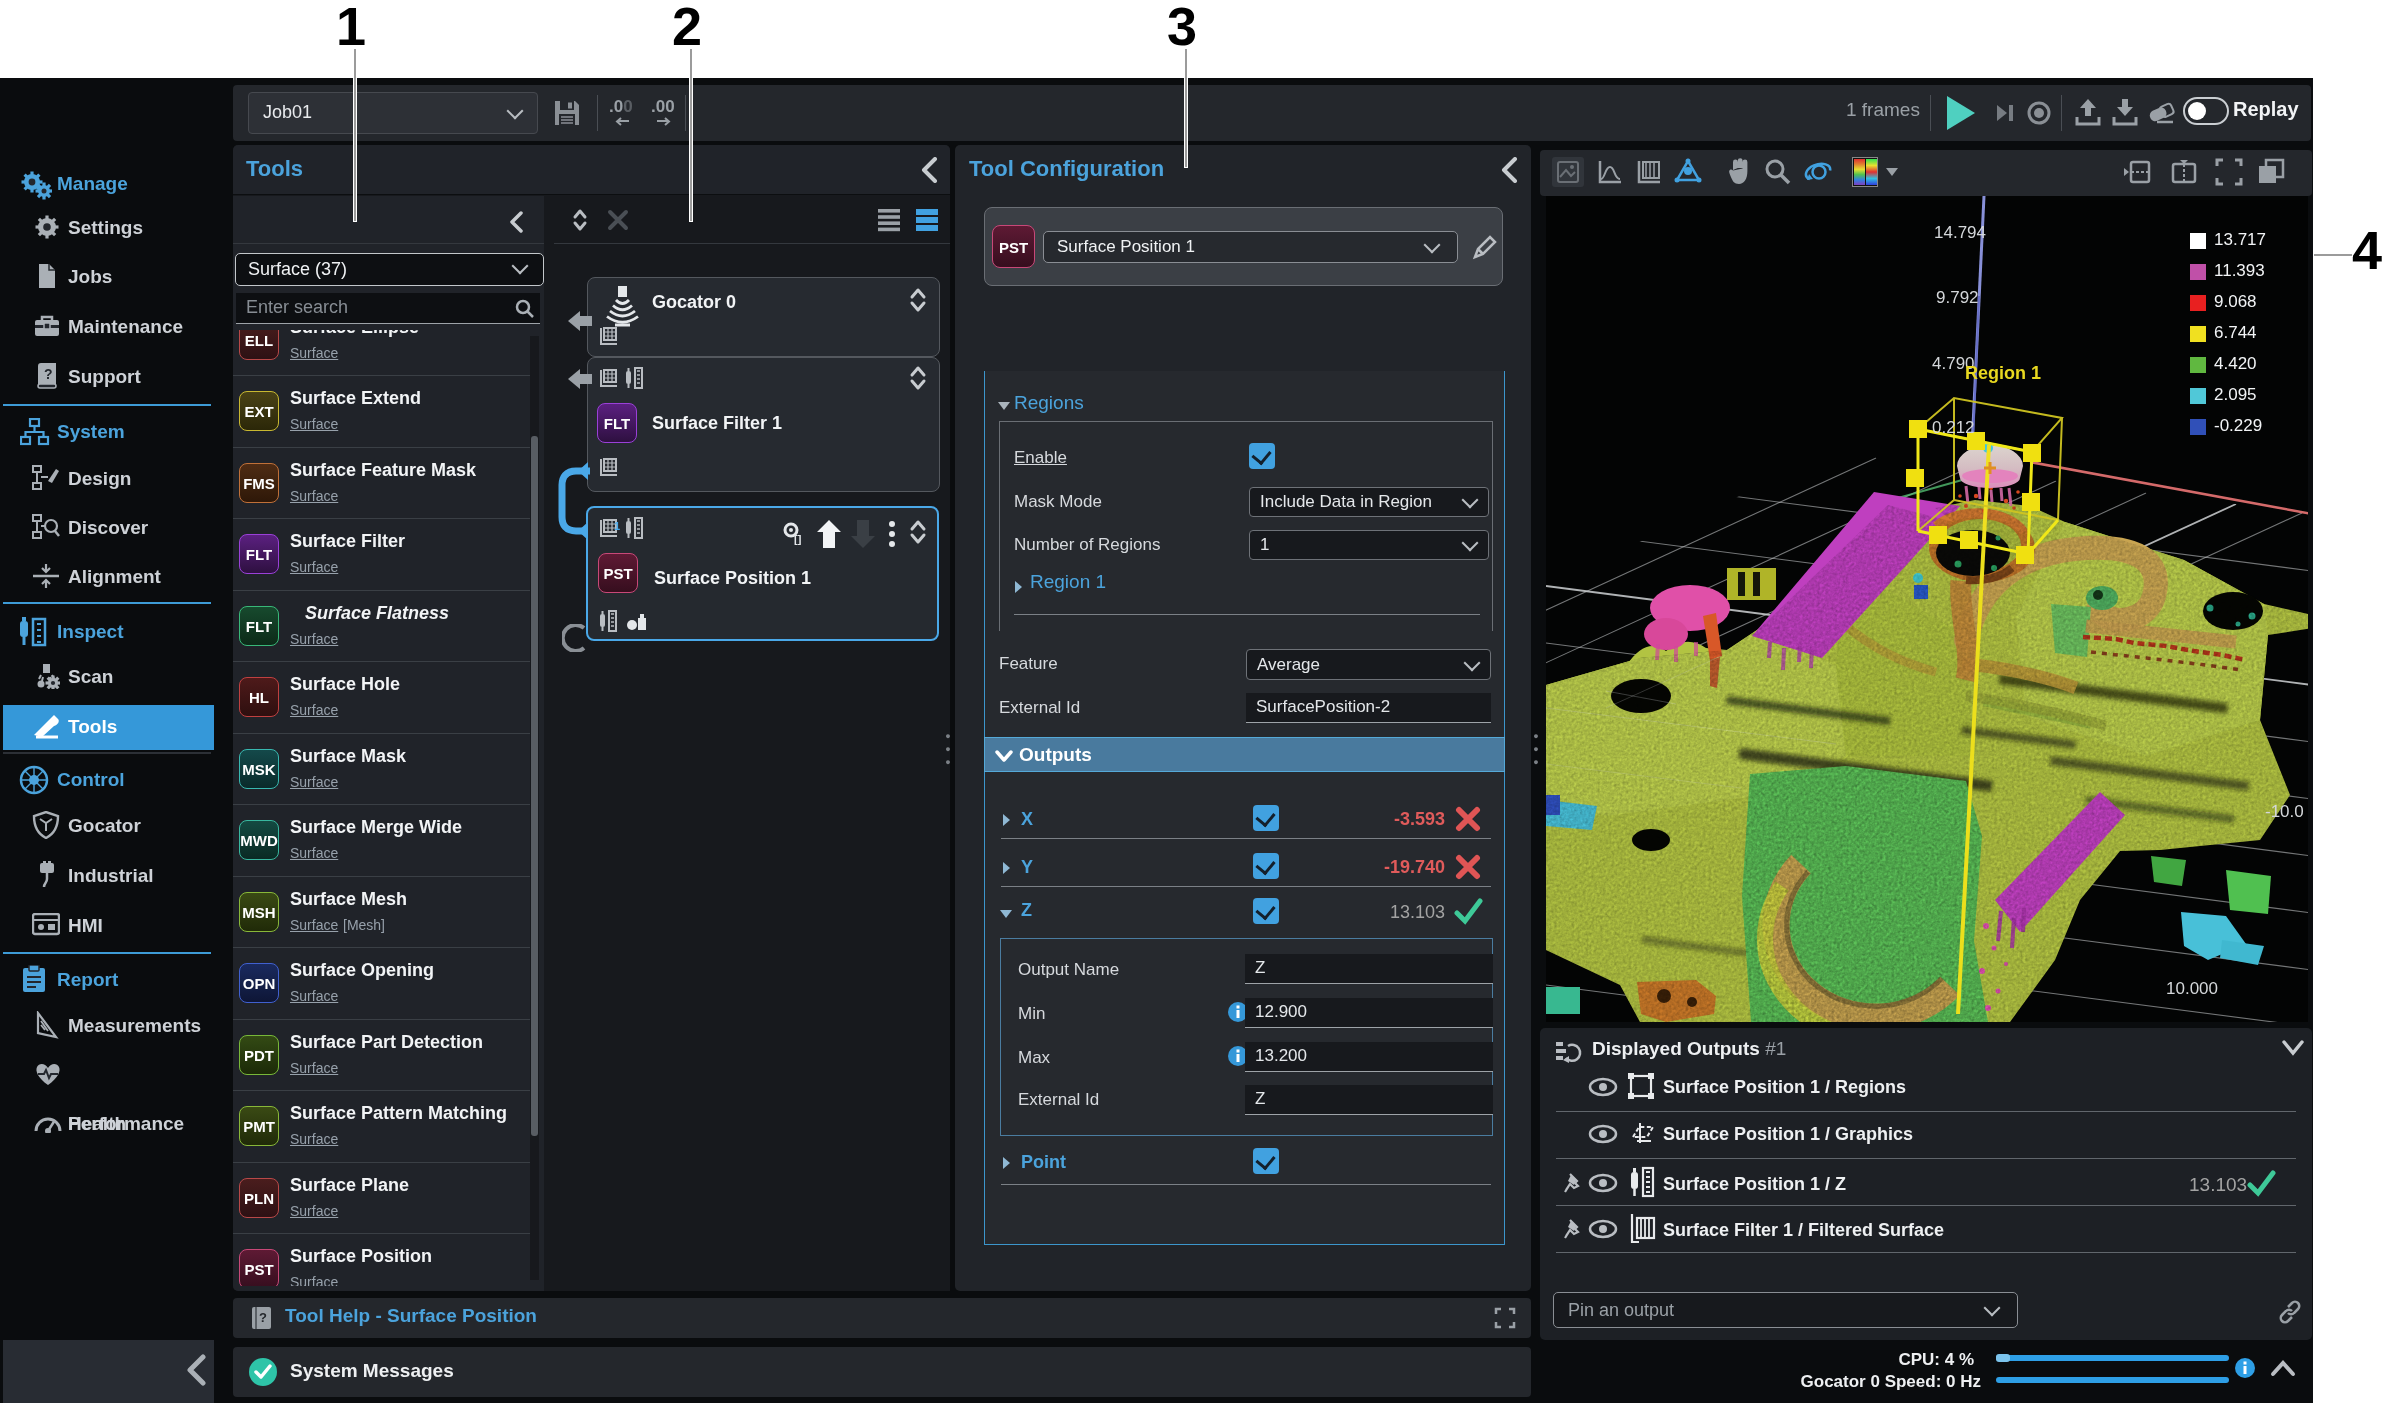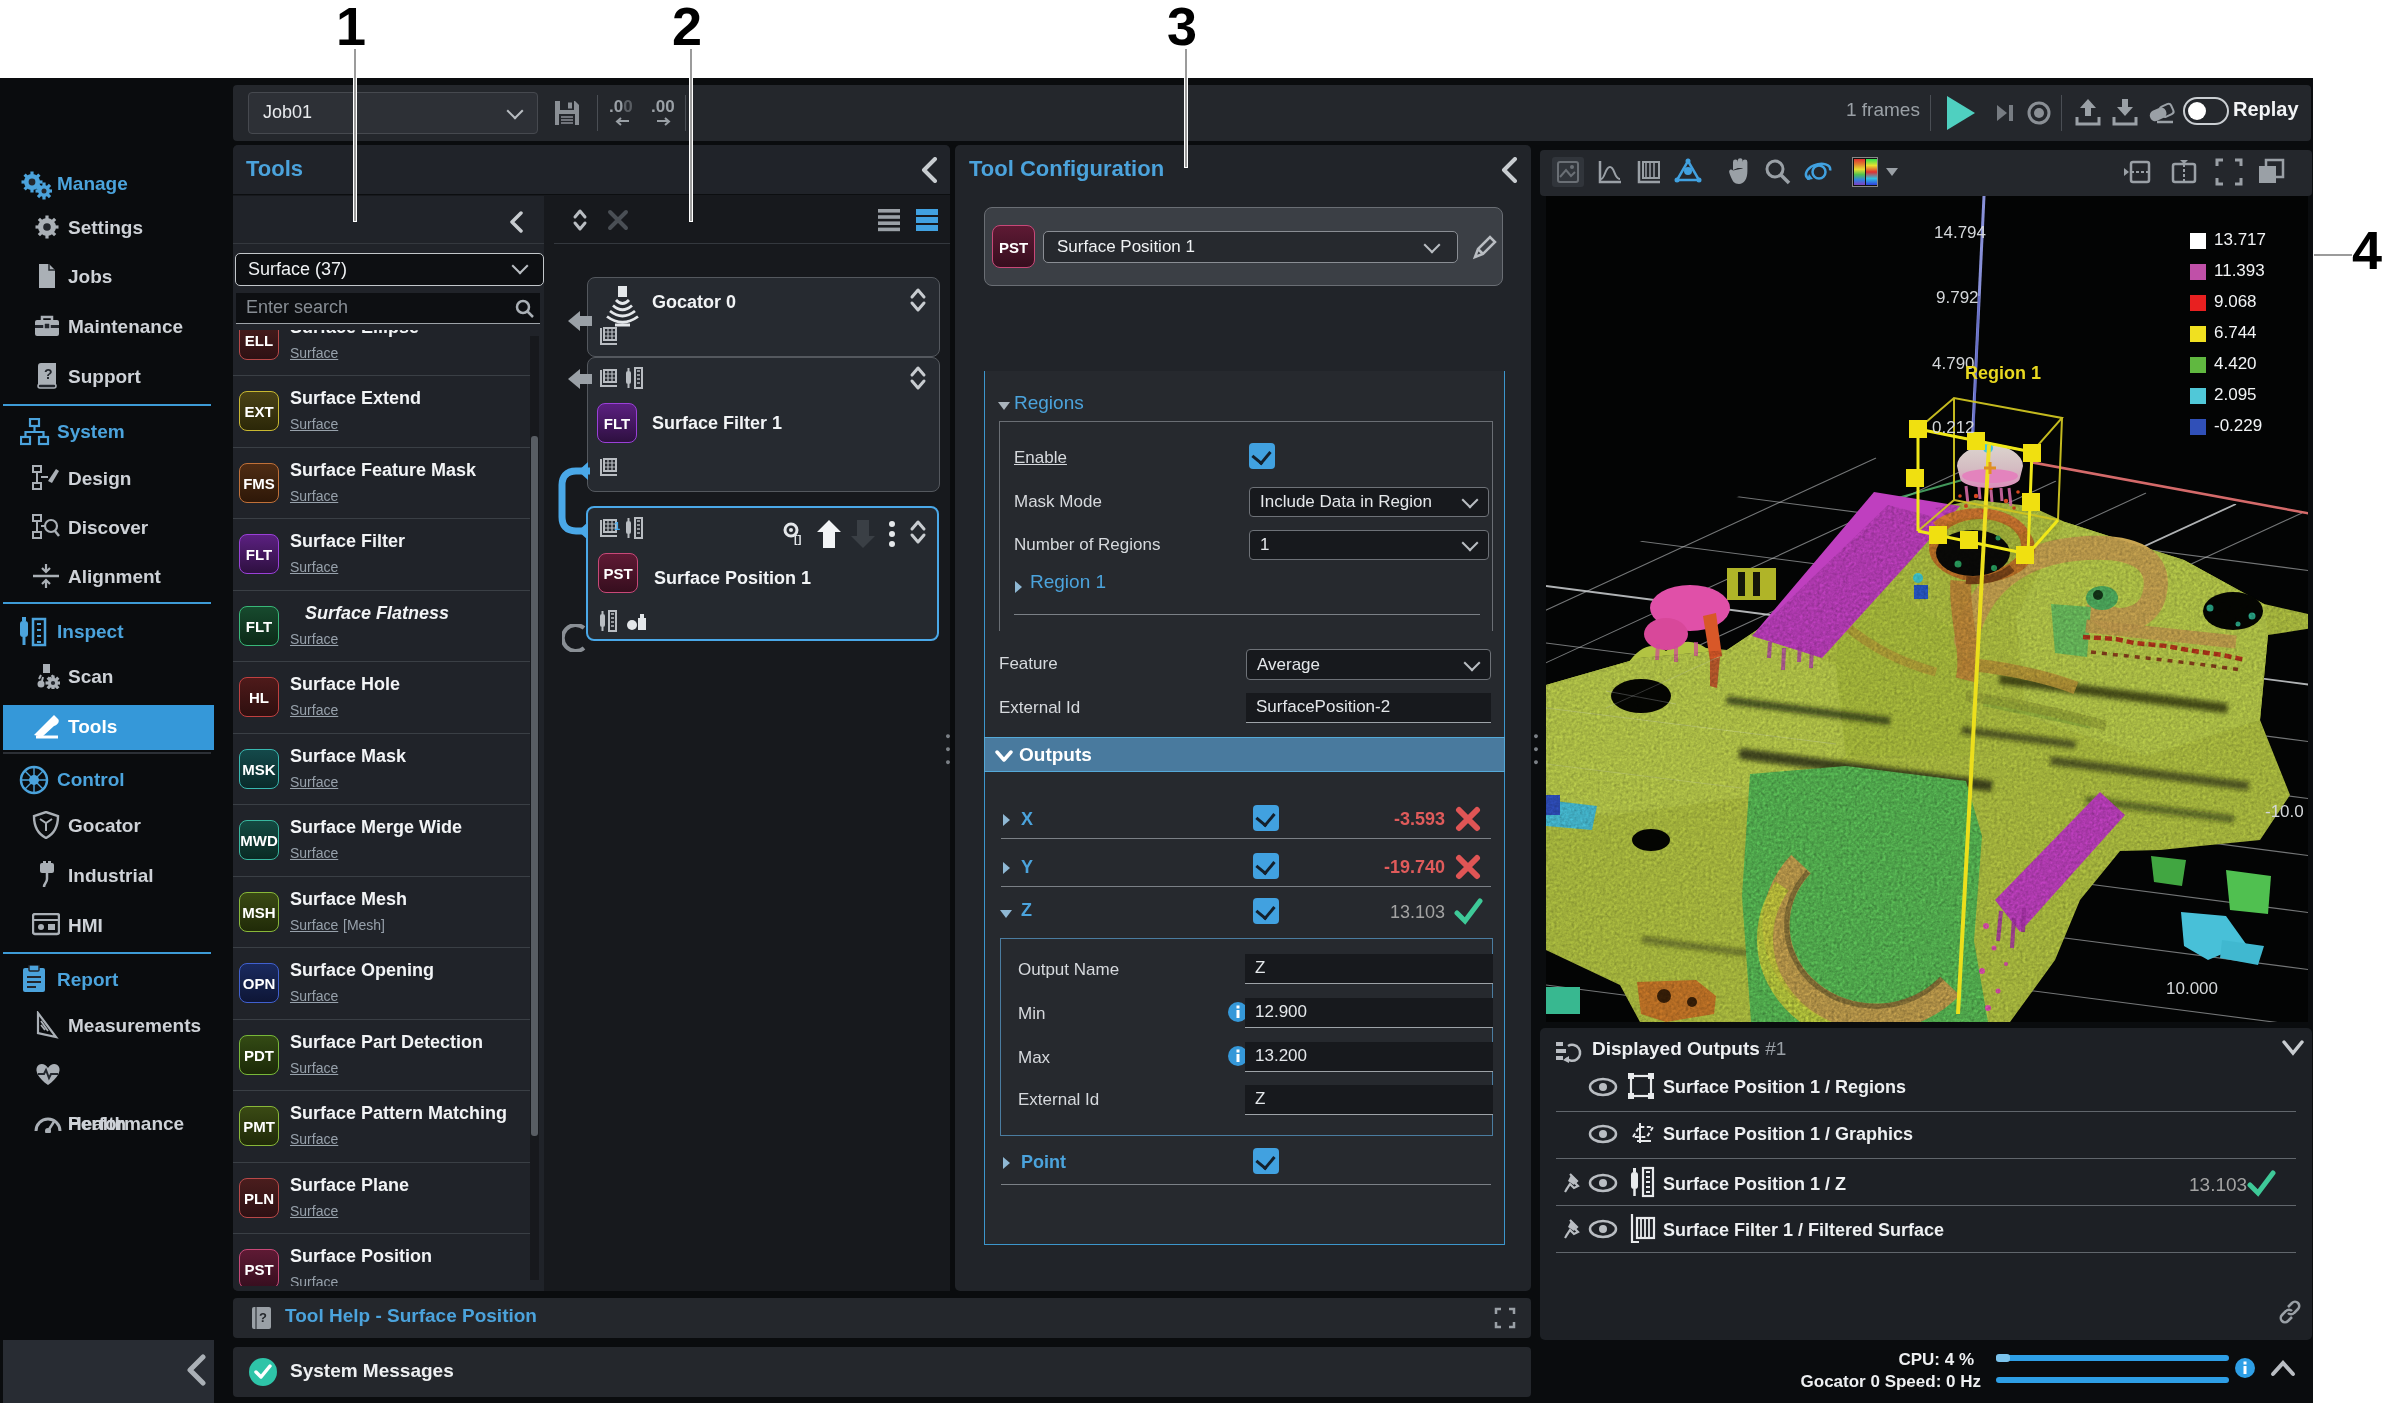--- a/index.html
+++ b/index.html
@@ -971,20 +971,24 @@
           <ellipse cx="15" cy="11" rx="13" ry="8" fill="none" stroke="#b9bdc2" stroke-width="2.5"></ellipse>
           <circle cx="15" cy="11" r="4" fill="#b9bdc2"></circle>
         </svg>
 <svg class="abs" style="left:89px;top:184px;" width="28" height="32" viewBox="0 0 28 32">
           <path d="M3 2 V30 H10" stroke="#e8eaec" stroke-width="2.2" fill="none"></path>
           <rect x="8" y="6" width="17" height="20" fill="none" stroke="#e8eaec" stroke-width="2.2"></rect>
           <path d="M12 6 V26 M16 6 V26 M20 6 V26" stroke="#e8eaec" stroke-width="1.8"></path>
         </svg>
 <div class="dorow" style="left:123px;top:192px;">Surface Filter 1 / Filtered Surface</div>
 <div class="dodiv" style="top:224px;"></div>
+  <div class="abs" style="left:13px;top:264px;width:465px;height:36px;background:#17191d;border:1px solid #8a8e94;border-radius:5px;">
+    <div class="abs" style="left:14px;top:7px;color:#9aa0a6;font-size:18px;">Pin an output</div>
+    <div class="dchev" style="left:432px;top:9px;"></div>
+  </div>
   <svg class="abs" style="left:738px;top:272px;" width="24" height="24" viewBox="0 0 24 24">
           <g stroke="#9aa0a6" stroke-width="2.5" fill="none">
             <path d="M10 7 L14 3 a4 4 0 0 1 6 6 L16 13 a4 4 0 0 1 -6 0"></path>
             <path d="M14 17 L10 21 a4 4 0 0 1 -6 -6 L8 11 a4 4 0 0 1 6 0"></path>
           </g>
         </svg>
 </div>
 
 <div class="abs" style="left:233px;top:1220px;width:1298px;height:40px;background:#24272c;border-radius:4px;">
   <svg class="abs" style="left:16px;top:7px;" width="26" height="26" viewBox="0 0 26 26">

